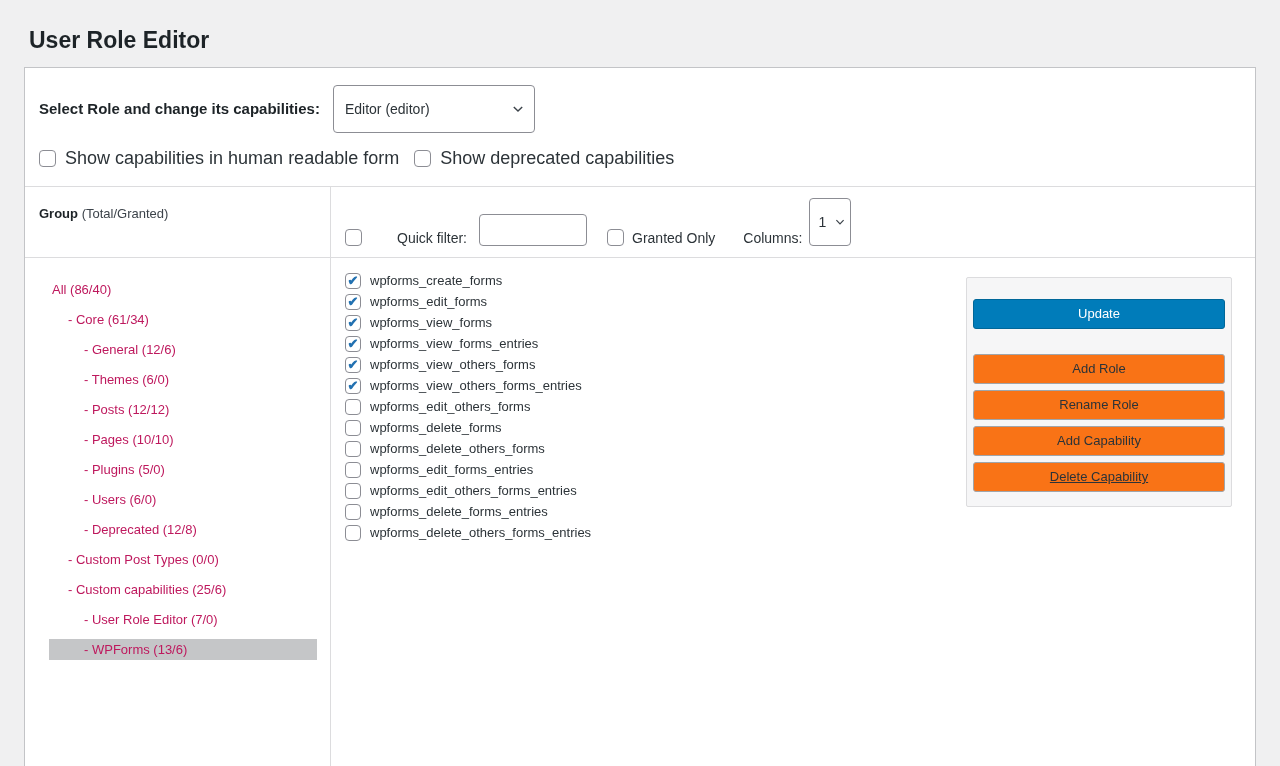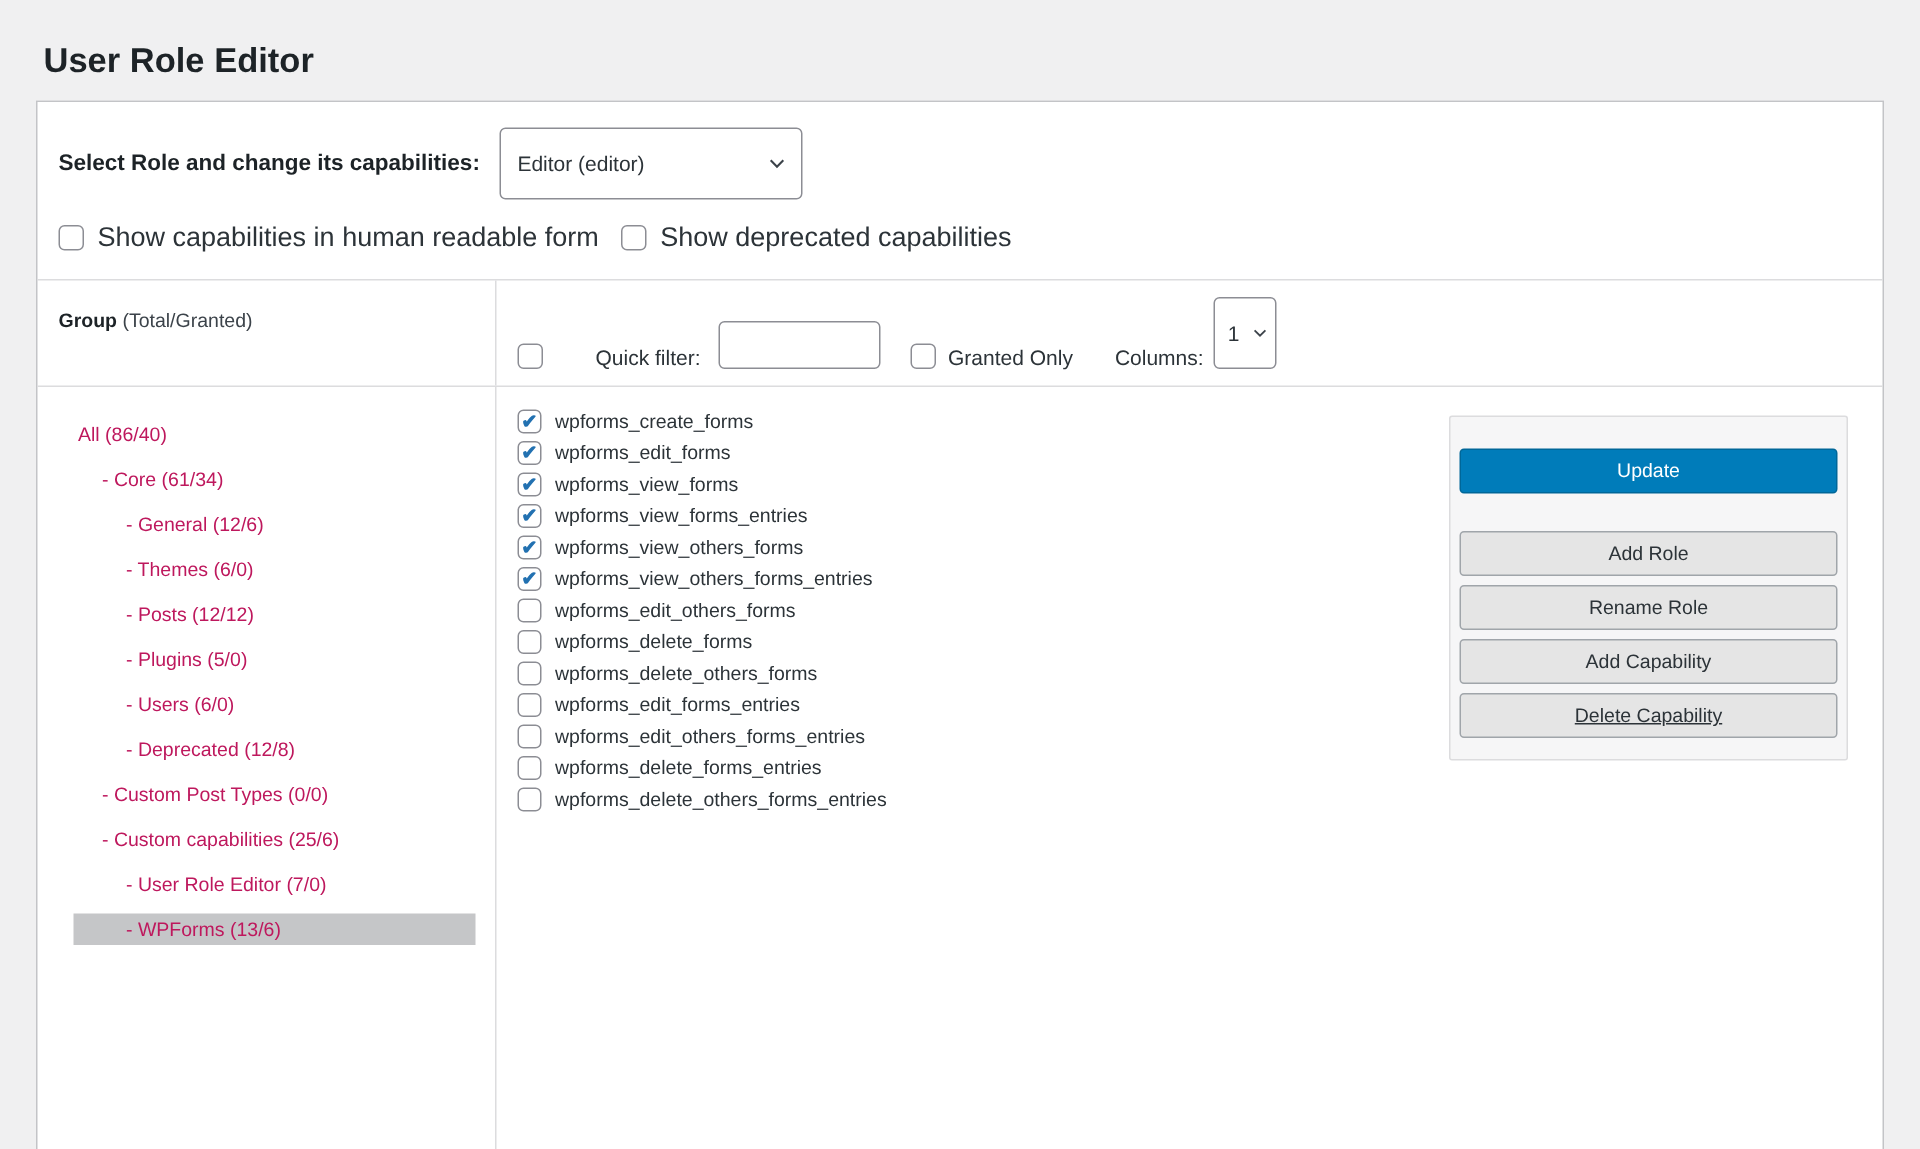--- a/index.html
+++ b/index.html
@@ -183,21 +183,21 @@
     font-size: 13px;
     cursor: pointer;
   }
   .btn-primary {
     background: var(--primary-button, #007cba);
     border: 1px solid #006799;
     color: #fff;
     margin-bottom: 25px;
   }
   .btn-secondary {
-    background: #e5e5e5;
+    background: #f97316;
     border: 1px solid #a0a5aa;
     color: #2c3338;
     margin-bottom: 6px;
   }
   .btn-secondary:last-child { margin-bottom: 0; text-decoration: underline; }
 </style>
 </head>
 <body>
 
 <h1 class="page-title">User Role Editor</h1>
@@ -262,20 +262,23 @@
         <div class="tree-item" style="padding-left: 35px;">
           <span>- General (12/6)</span>
         </div>
         <div class="tree-item" style="padding-left: 35px;">
           <span>- Themes (6/0)</span>
         </div>
         <div class="tree-item" style="padding-left: 35px;">
           <span>- Posts (12/12)</span>
         </div>
         <div class="tree-item" style="padding-left: 35px;">
+          <span>- Pages (10/10)</span>
+        </div>
+        <div class="tree-item" style="padding-left: 35px;">
           <span>- Plugins (5/0)</span>
         </div>
         <div class="tree-item" style="padding-left: 35px;">
           <span>- Users (6/0)</span>
         </div>
         <div class="tree-item" style="padding-left: 35px;">
           <span>- Deprecated (12/8)</span>
         </div>
         <div class="tree-item" style="padding-left: 19px;">
           <span>- Custom Post Types (0/0)</span>

